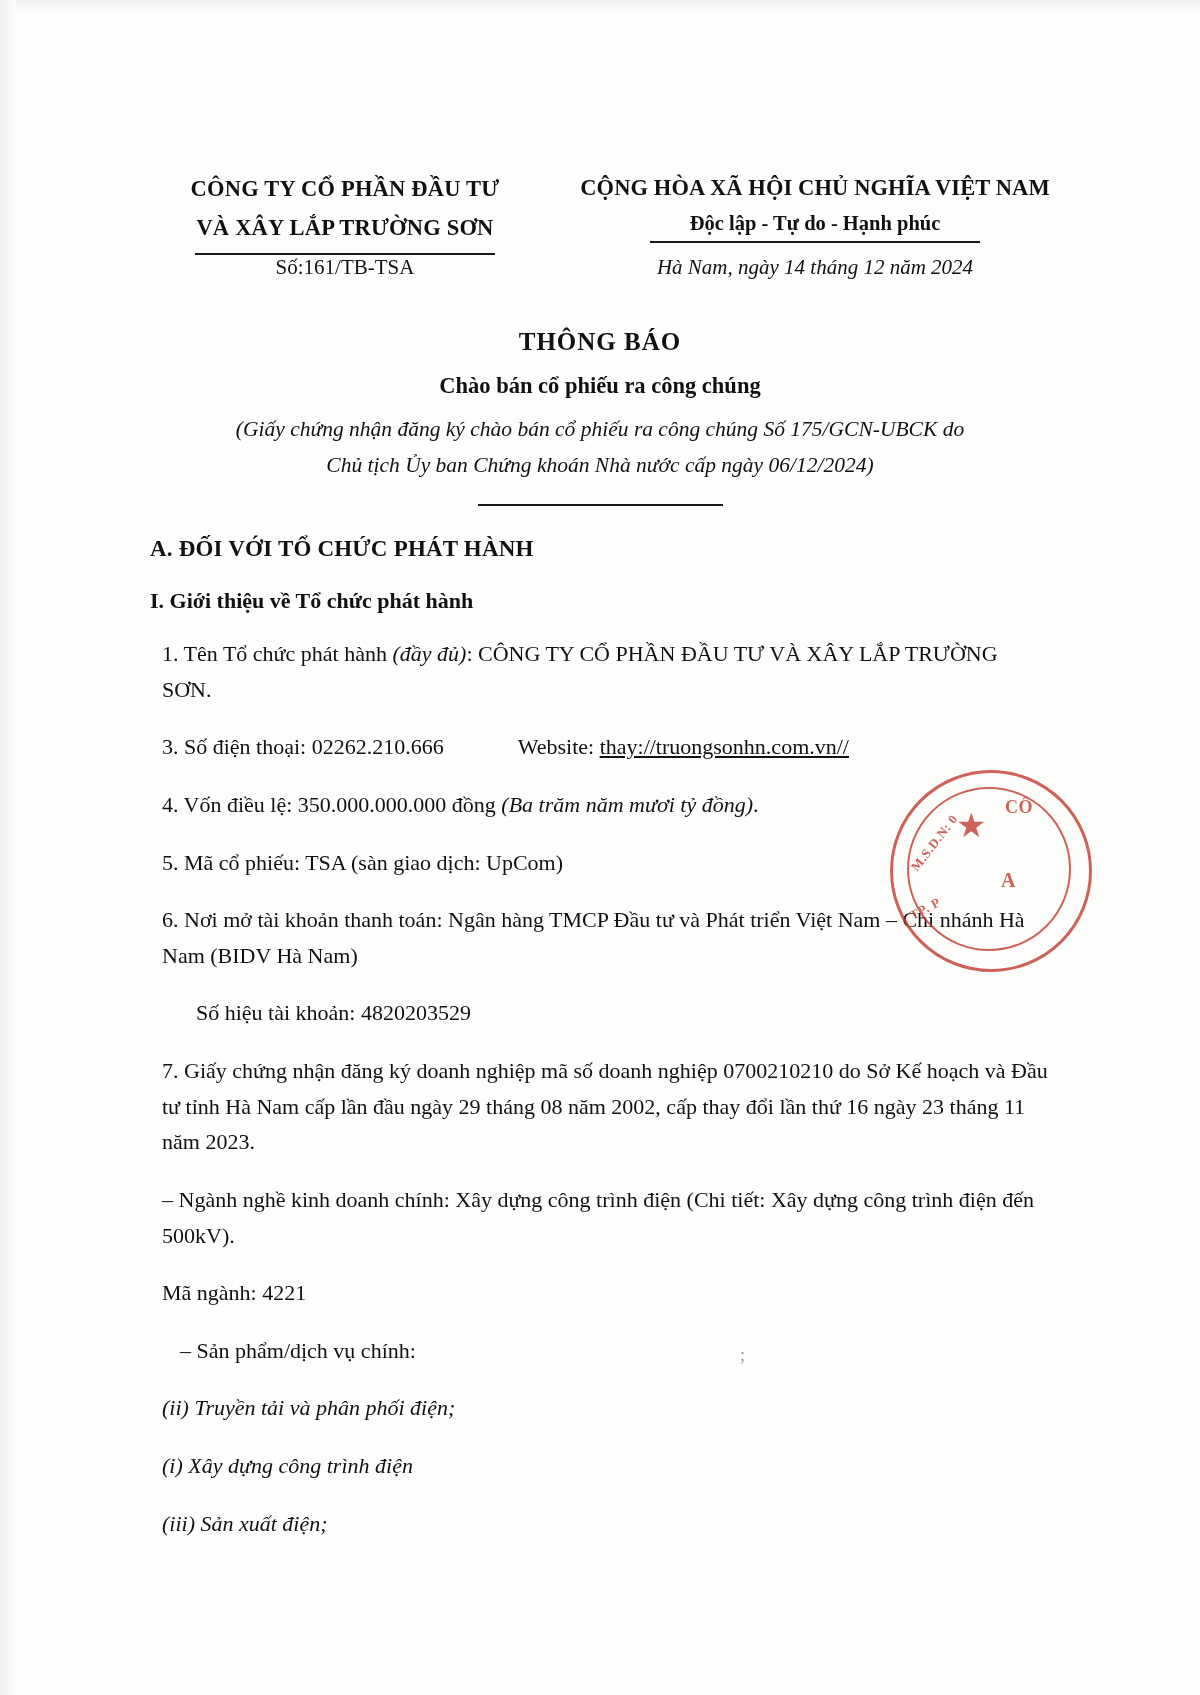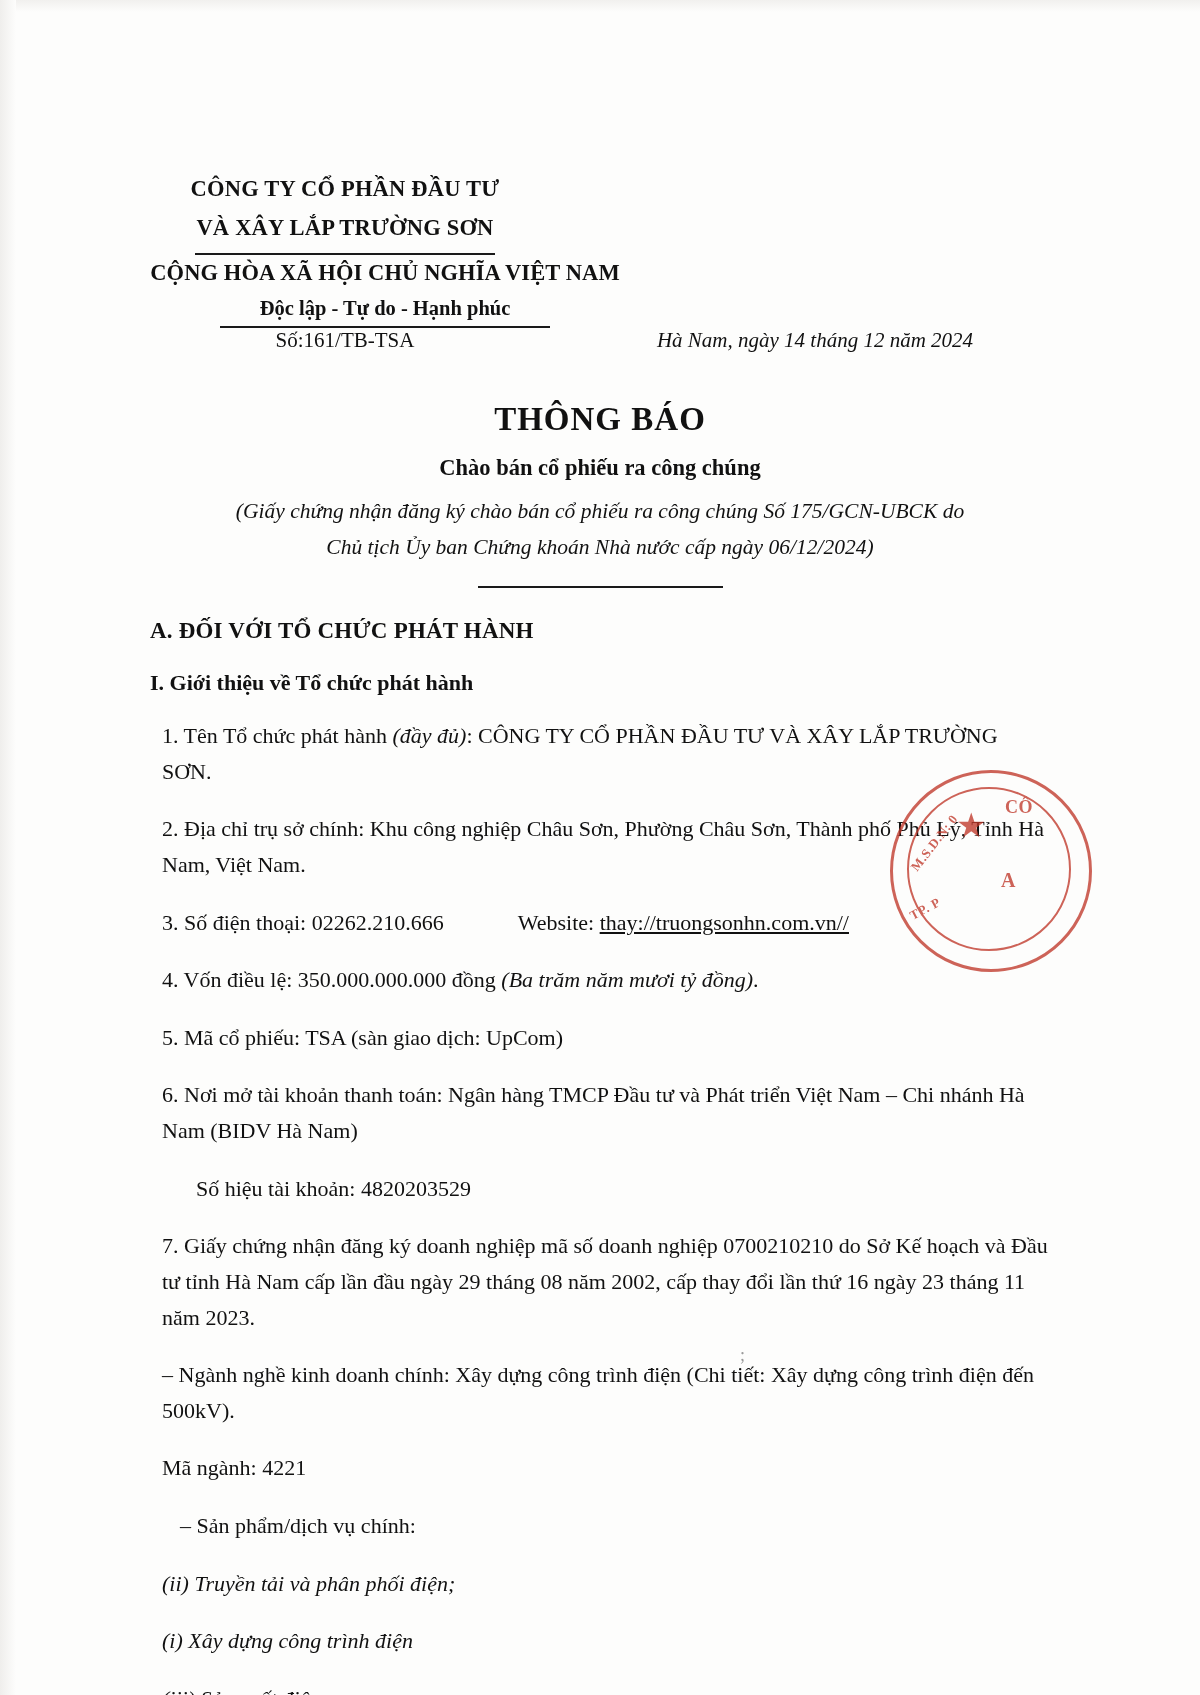--- a/index.html
+++ b/index.html
@@ -24,21 +24,20 @@
   }
   .content {
     position: absolute;
     left: 150px;
     top: 170px;
     width: 900px;
   }
   
   .header {
     display: flex;
-    flex-direction: column;
     align-items: flex-start;
     justify-content: space-between;
   }
   .hdr-left {
     width: 390px;
     text-align: center;
   }
   .hdr-right {
     width: 470px;
     text-align: center;
@@ -83,21 +82,21 @@
     font-style: italic;
     font-size: 21px;
   }
   
   .title-block {
     text-align: center;
     margin-top: 48px;
   }
   .title-main {
     font-weight: bold;
-    font-size: 33px;
+    font-size: 25px;
     letter-spacing: 1px;
   }
   .title-sub {
     font-weight: bold;
     font-size: 22.5px;
     margin-top: 17px;
   }
   .title-note {
     font-style: italic;
     font-size: 21.5px;
@@ -237,21 +236,20 @@
       <div class="title-note">(Giấy chứng nhận đăng ký chào bán cổ phiếu ra công chúng Số 175/GCN-UBCK do</div>
       <div class="title-note" style="margin-top:2px">Chủ tịch Ủy ban Chứng khoán Nhà nước cấp ngày 06/12/2024)</div>
       <div class="rule-center"></div>
     </div>
 
     <div class="sec-a">A. ĐỐI VỚI TỔ CHỨC PHÁT HÀNH</div>
     <div class="sec-i">I. Giới thiệu về Tổ chức phát hành</div>
 
     <p class="para"><span>1. Tên Tổ chức phát hành </span><span class="ital">(đầy đủ)</span><span>: CÔNG TY CỔ PHẦN ĐẦU TƯ VÀ XÂY LẮP TRƯỜNG SƠN.</span></p>
 
-    <p class="para">2. Địa chỉ trụ sở chính: Khu công nghiệp Châu Sơn, Phường Châu Sơn, Thành phố Phủ Lý, Tỉnh Hà Nam, Việt Nam.</p>
 
     <p class="para"><span>3. Số điện thoại: 02262.210.666</span><span class="tab"></span><span>Website: </span><span class="ulink">thay://truongsonhn.com.vn//</span></p>
 
     <p class="para"><span>4. Vốn điều lệ: 350.000.000.000 đồng </span><span class="ital">(Ba trăm năm mươi tỷ đồng)</span><span>.</span></p>
 
     <p class="para">5. Mã cổ phiếu: TSA (sàn giao dịch: UpCom)</p>
 
     <p class="para">6. Nơi mở tài khoản thanh toán: Ngân hàng TMCP Đầu tư và Phát triển Việt Nam – Chi nhánh Hà Nam (BIDV Hà Nam)</p>
 
     <p class="para indent">Số hiệu tài khoản: 4820203529</p>

